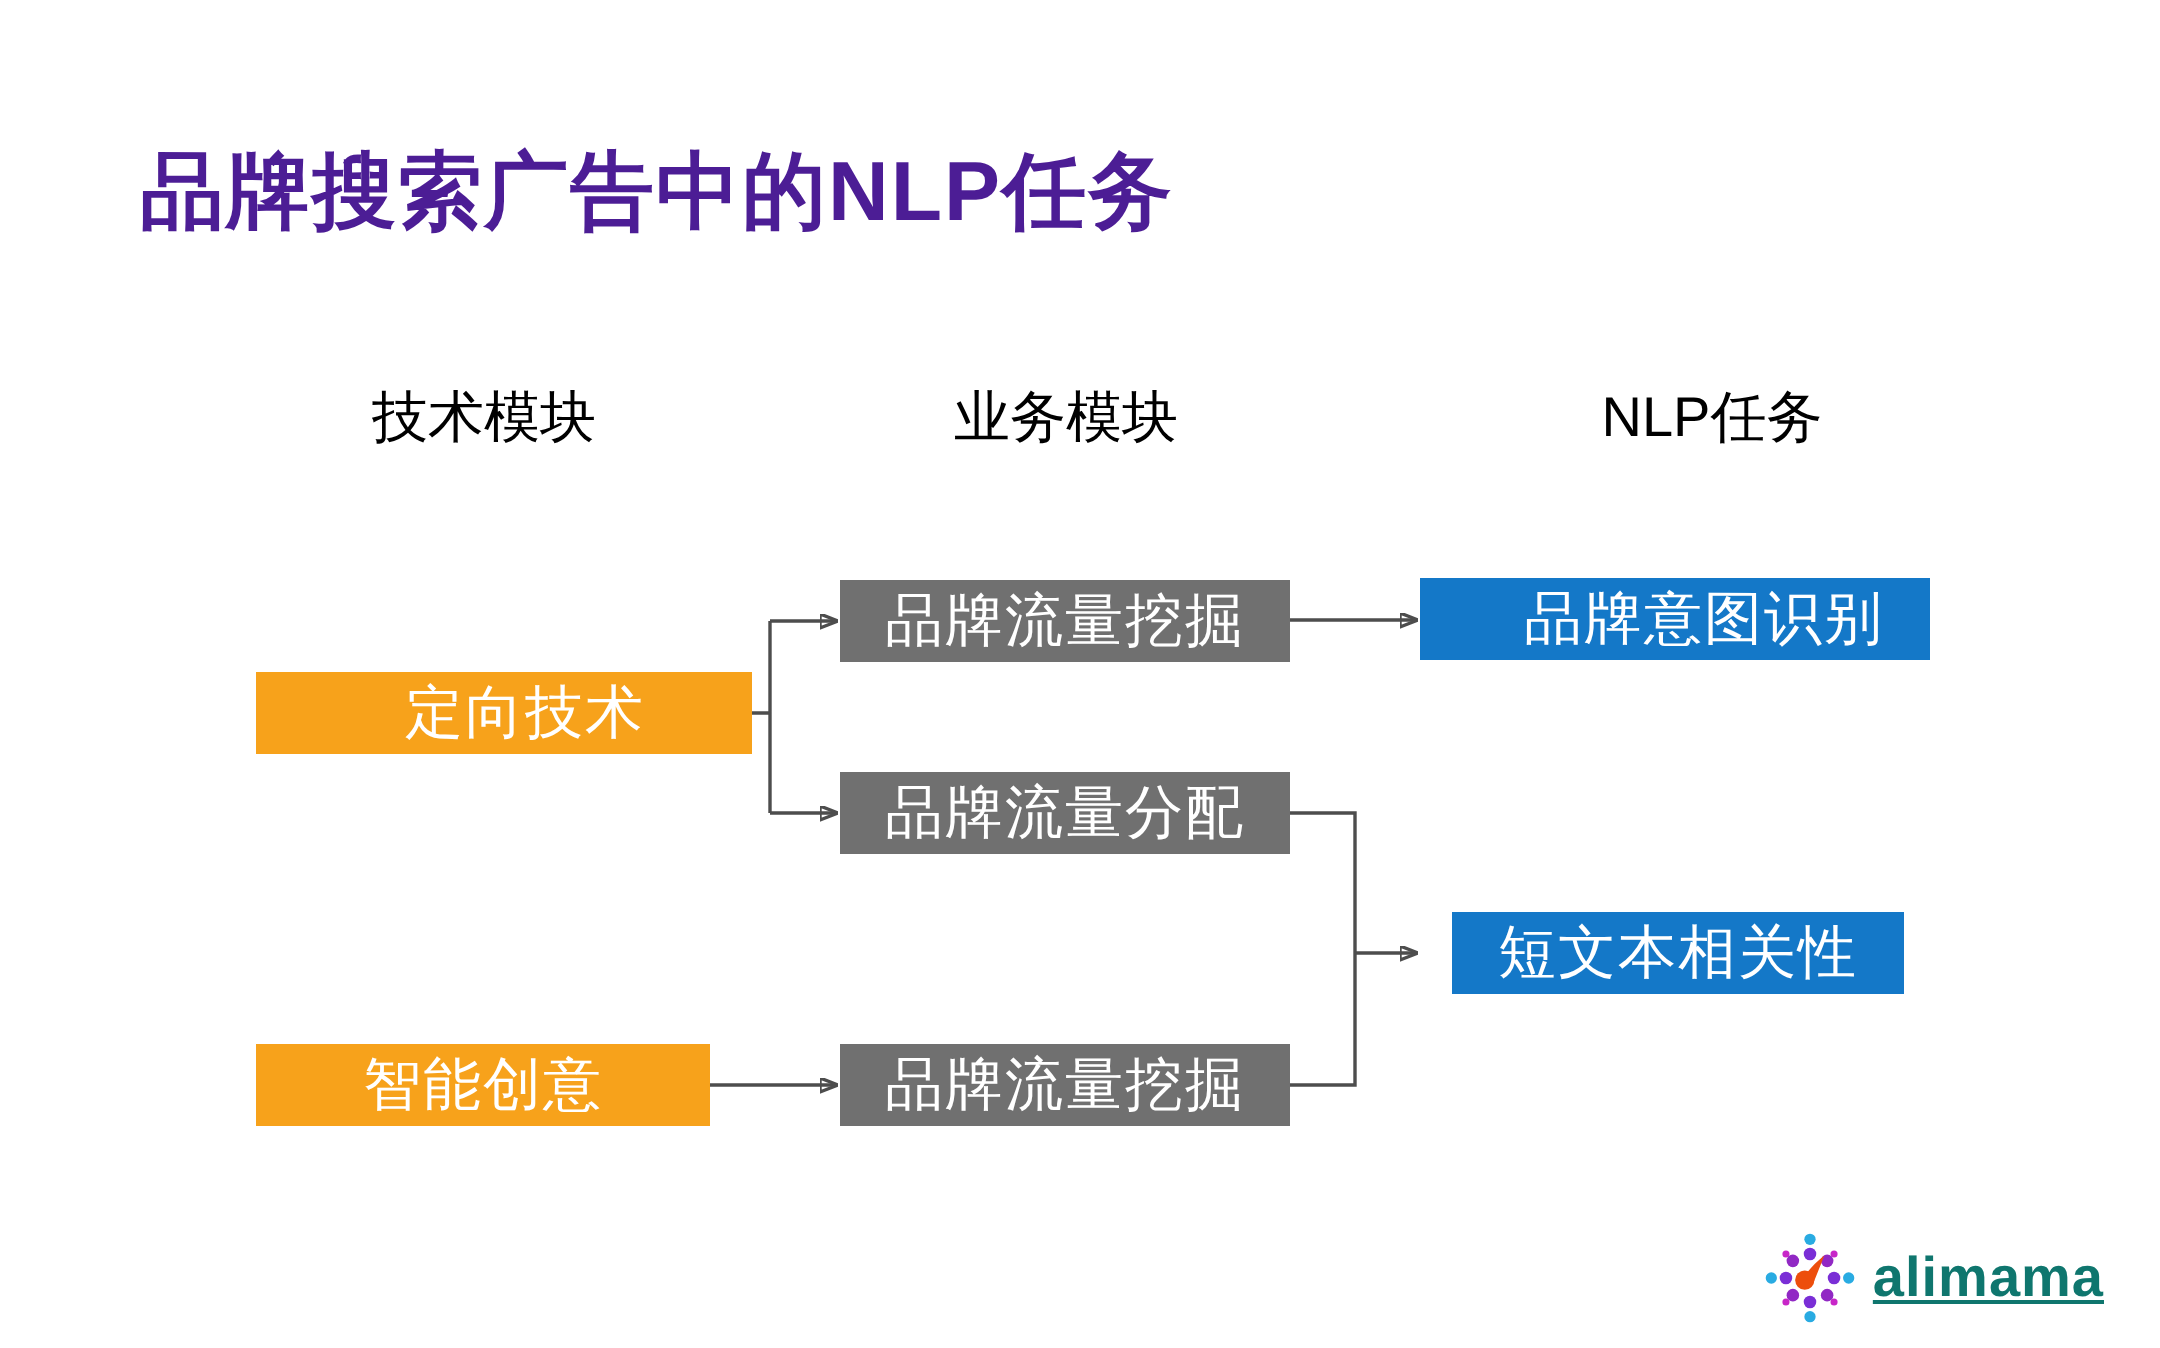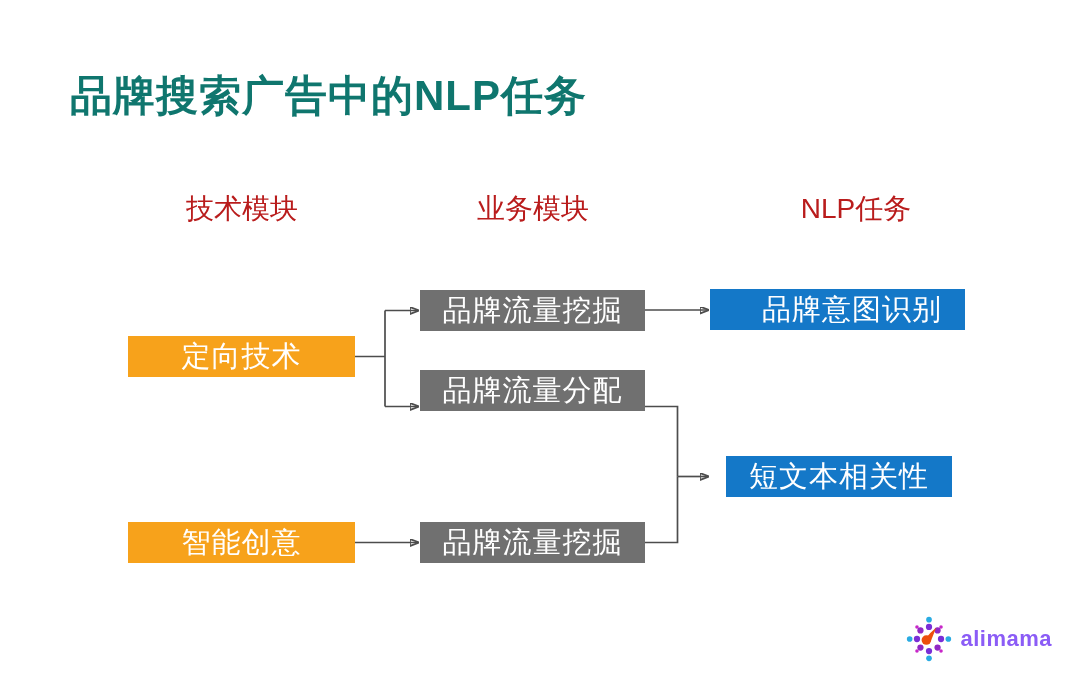--- a/index.html
+++ b/index.html
@@ -8,75 +8,76 @@
     width:1080px;height:674px;
     background:#ffffff;
     overflow:hidden;
     font-family:"Liberation Sans","DejaVu Sans",sans-serif;
   }
   .page-title{
     position:absolute;
     left:70px;top:68px;
     font-size:42px;
     font-weight:600;
-    color:#0f766e;
+    color:#4c1d95;
     letter-spacing:1px;
     margin:0;
   }
   .col-header{
     position:absolute;
     top:190px;
     width:260px;
     text-align:center;
     font-size:28px;
     font-weight:500;
-    color:#b91c1c;
+    color:#000000;
   }
   .col-header.c1{left:112px;}
   .col-header.c2{left:403px;}
   .col-header.c3{left:726px;}
   .node{
     position:absolute;
     height:41px;
     display:flex;
     align-items:center;
     justify-content:center;
     color:#ffffff;
     font-size:29px;
     font-weight:400;
     letter-spacing:1px;
     white-space:nowrap;
   }
   .node.tech{background:#F7A21B;}
   .node.business{background:#707070;}
   .node.nlp{background:#1478C8;}
-  .n-targeting{left:128px;top:336px;width:227px;}
+  .n-targeting{left:128px;top:336px;width:227px;padding-left:21px;}
   .n-creative{left:128px;top:522px;width:227px;}
   .n-mining{left:420px;top:290px;width:225px;text-align:right;}
-  .n-allocation{left:420px;top:370px;width:225px;}
+  .n-allocation{left:420px;top:386px;width:225px;}
   .n-matching{left:420px;top:522px;width:225px;}
   .n-intent{left:710px;top:289px;width:226px;padding-left:29px;}
   .n-shorttext{left:726px;top:456px;width:226px;}
   .connectors{
     position:absolute;left:0;top:0;
     width:1080px;height:674px;
   }
   .connectors path{fill:none;stroke:#4d4d4d;stroke-width:1.7;}
   .logo{
     position:absolute;
     right:28px;bottom:12px;
     display:flex;
     align-items:center;
     gap:8px;
   }
   .logo-text{
-    font-size:22px;
+    font-size:28px;
     font-weight:600;
-    color:#8b5cf6;
+    color:#0f766e;
     letter-spacing:0.5px;
+    text-decoration:underline;
   }
 </style>
 </head>
 <body>
 
 <div class="stage">
 
   <h1 class="page-title">品牌搜索广告中的NLP任务</h1>
 
   <div class="col-header c1">技术模块</div>

